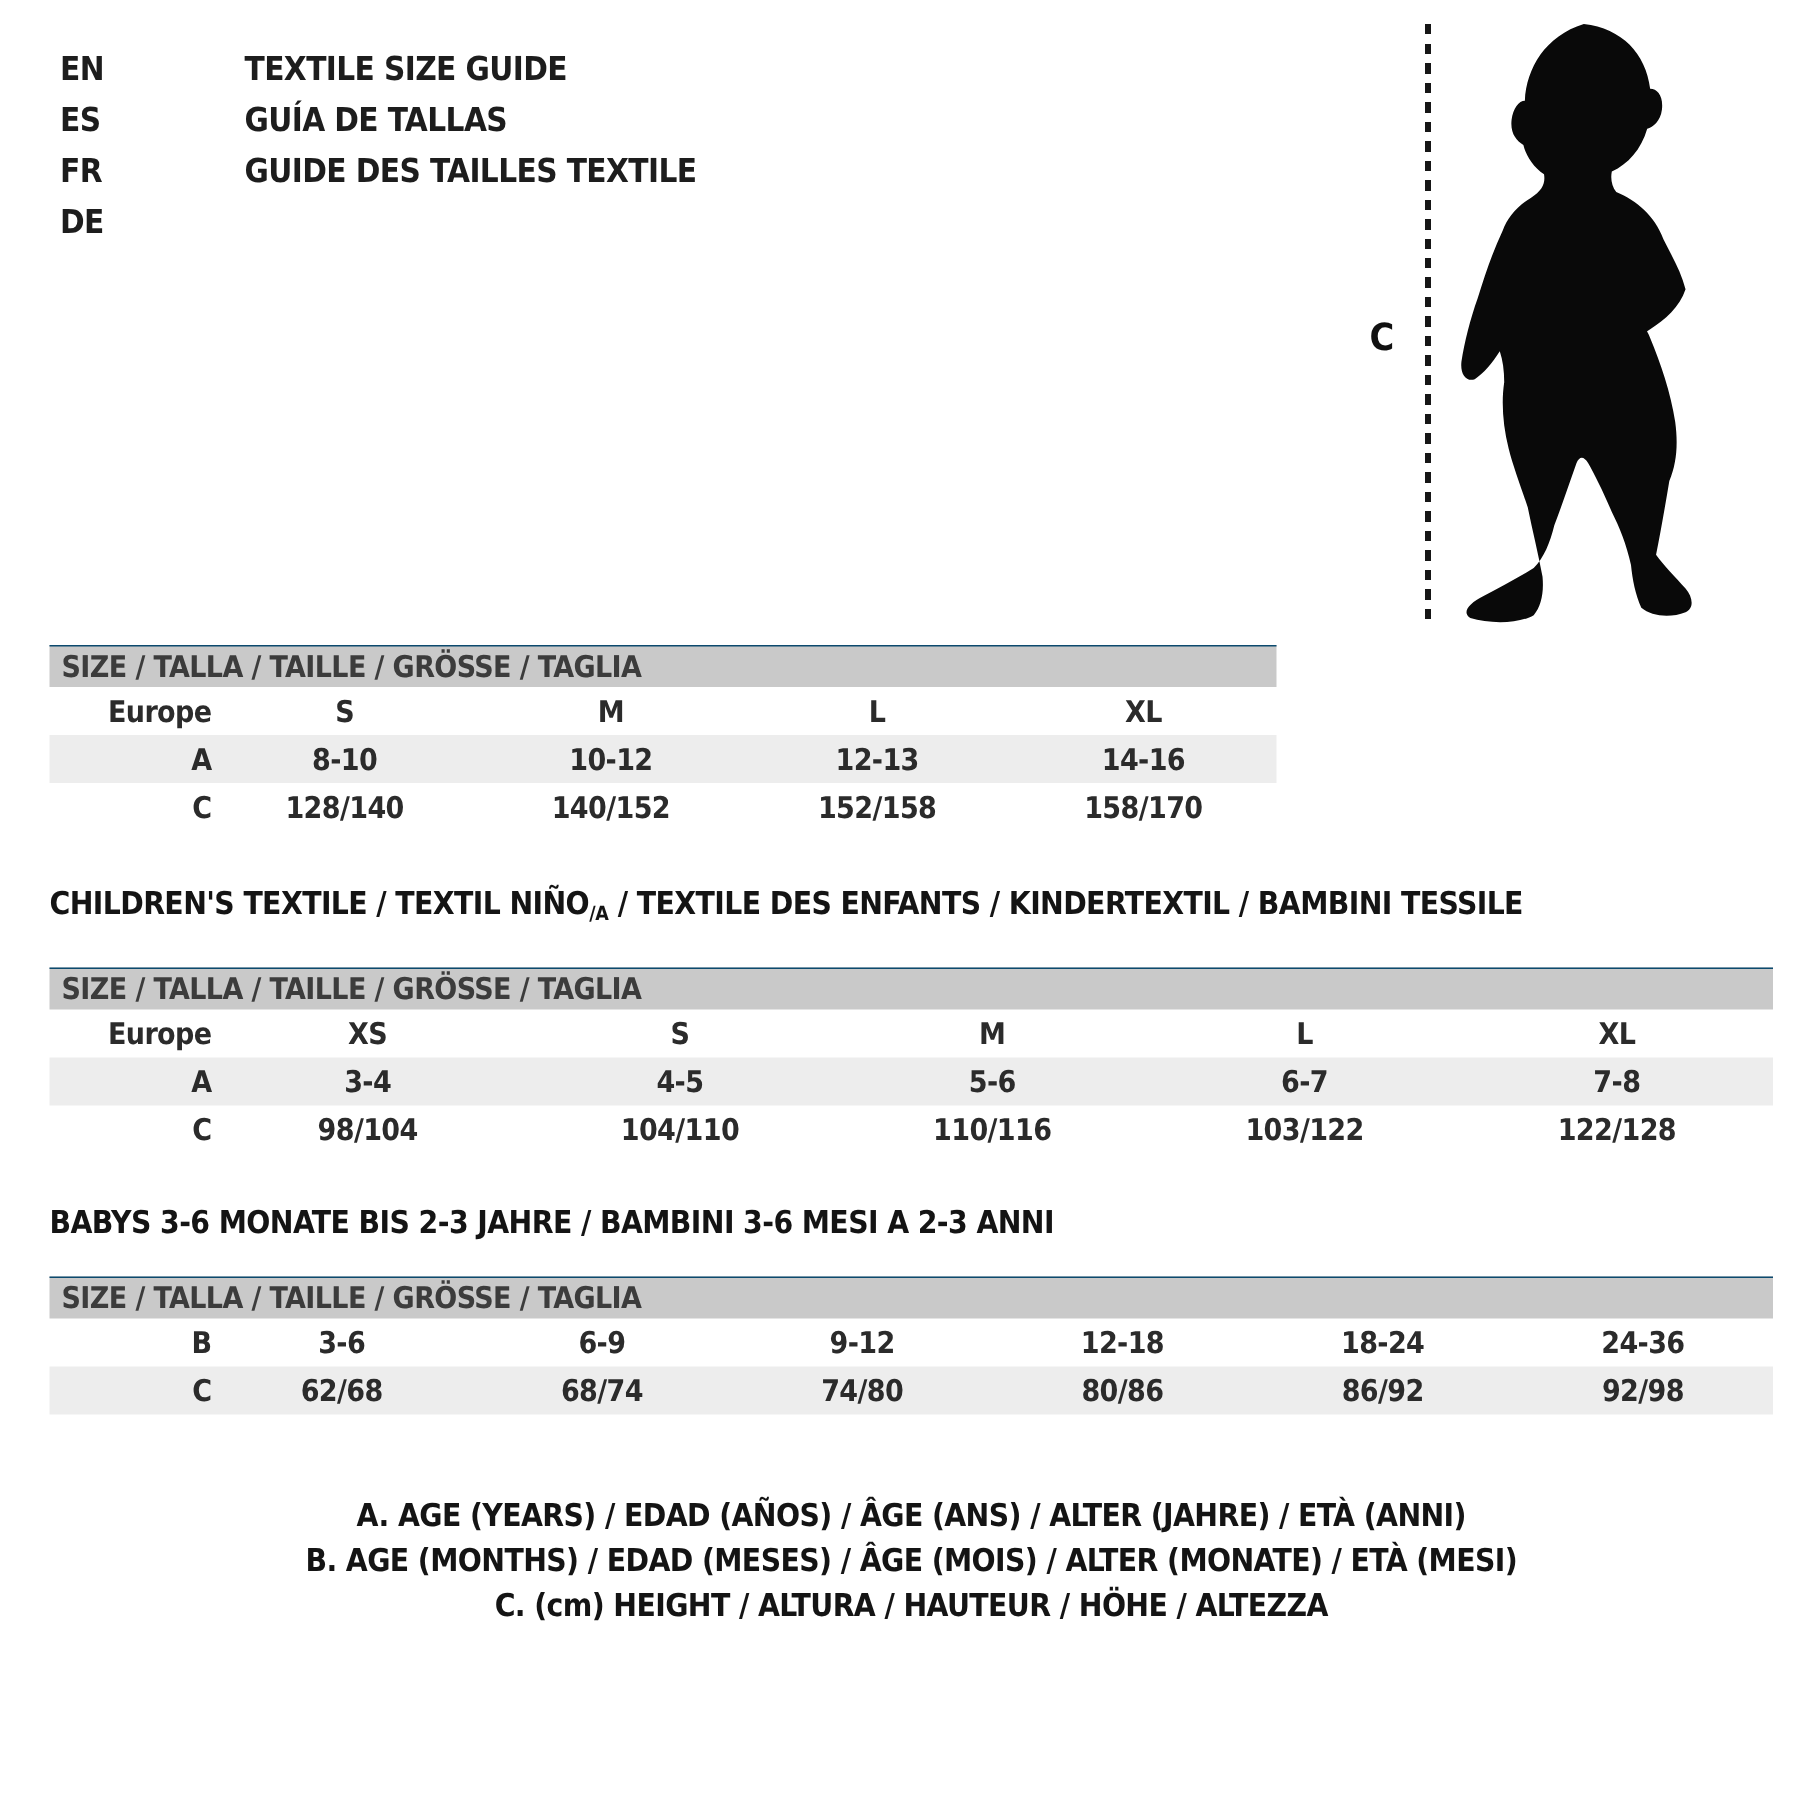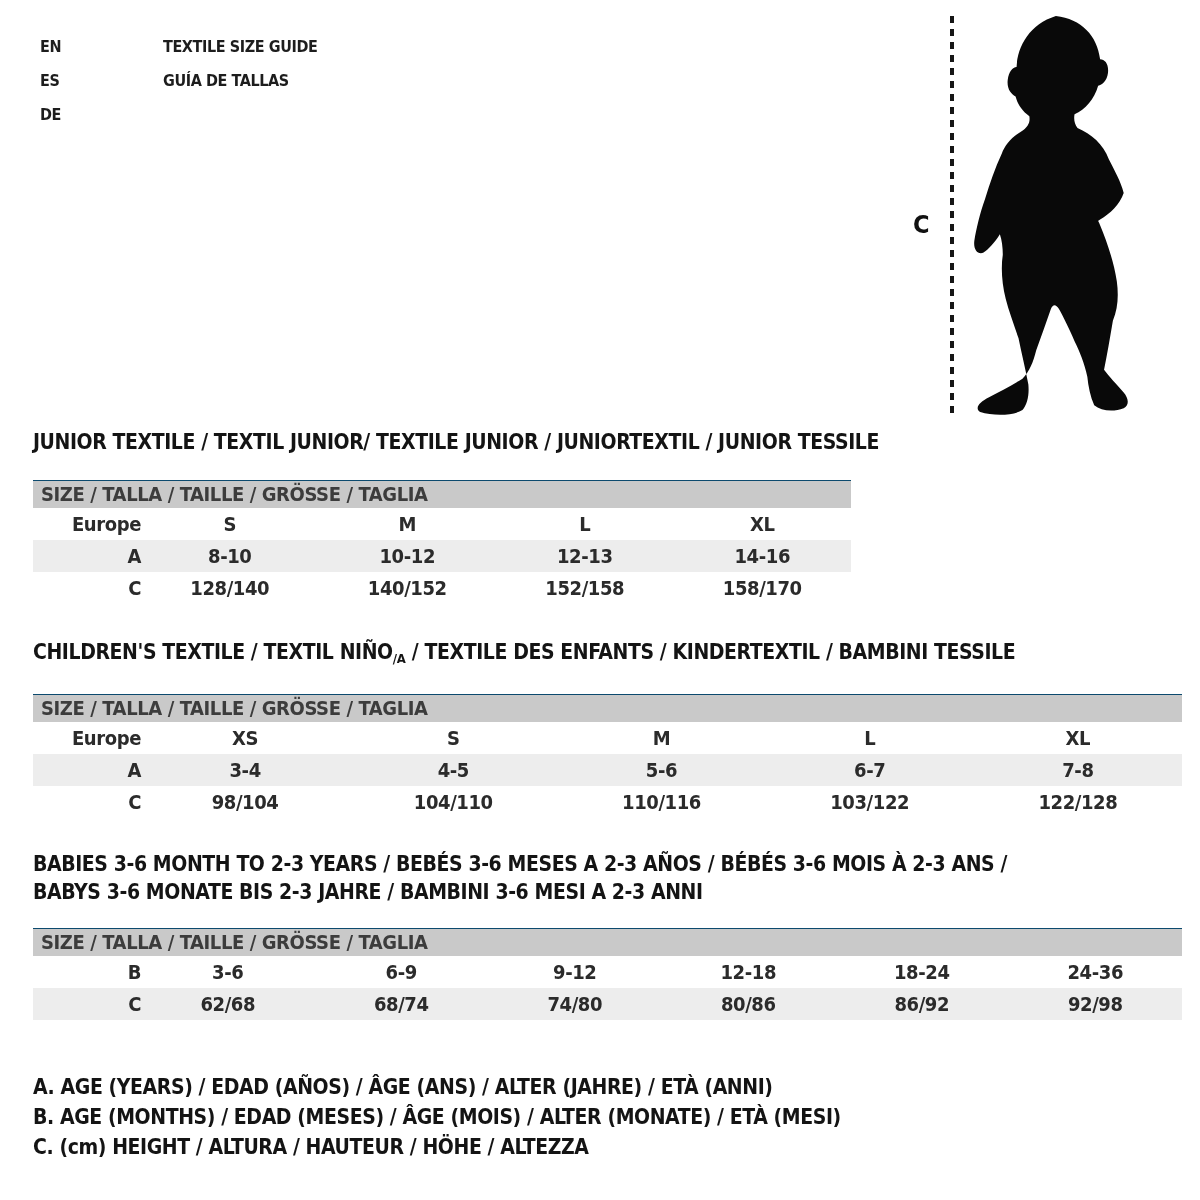--- a/index.html
+++ b/index.html
@@ -3,21 +3,21 @@
 <meta charset="utf-8">
 <style>
   html,body{margin:0;padding:0;background:#ffffff;}
   .page{
     position:relative;width:1200px;height:1200px;background:#ffffff;overflow:hidden;
     font-family:"DejaVu Sans","Liberation Sans",sans-serif;
     font-stretch:condensed;font-weight:700;color:#1d1d1d;letter-spacing:-0.4px;
   }
   
   .languages{position:absolute;left:40px;top:30px;}
-  .lang-row{display:grid;grid-template-columns:78px auto;line-height:34px;font-size:16px;}
+  .lang-row{display:grid;grid-template-columns:78px auto;line-height:34px;font-size:22px;}
   .lang-code{}
   .lang-title{white-space:nowrap;margin-left:45px;}
   
   .figure{position:absolute;left:905px;top:8px;width:290px;height:430px;}
   .measure-line{
     position:absolute;left:45px;top:8px;width:4px;height:402px;
     background:repeating-linear-gradient(to bottom,#161616 0 7px,transparent 7px 13px);
   }
   .measure-label{position:absolute;left:8px;top:202px;font-size:25px;color:#111;}
   .fig-svg{position:absolute;left:60px;top:8px;}
@@ -37,36 +37,40 @@
     box-sizing:content-box;white-space:nowrap;
   }
   .trow{display:grid;align-items:center;height:32px;font-size:20px;color:#2b2b2b;}
   .t4 .trow{grid-template-columns:108px repeat(4,1fr);}
   .t5 .trow{grid-template-columns:108px repeat(5,1fr);}
   .t6 .trow{grid-template-columns:108px repeat(6,1fr);}
   .tcell{text-align:center;white-space:nowrap;}
   .tcell.label{text-align:right;padding-left:8px;}
   .trow.shaded{background:#ededed;}
   
-  .legend{margin-top:52px;}
+  .legend{margin-top:52px;text-align:center;}
   .legend-line{font-size:21px;line-height:30px;white-space:nowrap;color:#141414;}
 </style>
 </head>
 <body>
 
 <div class="page">
 
   <div class="languages">
     <div class="lang-row">
       <span class="lang-code">EN</span>
       <span class="lang-title">TEXTILE SIZE GUIDE</span>
     </div>
     <div class="lang-row">
       <span class="lang-code">ES</span>
       <span class="lang-title">GUÍA DE TALLAS</span>
+    </div>
+    <div class="lang-row">
+      <span class="lang-code">FR</span>
+      <span class="lang-title">GUIDE DES TAILLES TEXTILE</span>
     </div>
     <div class="lang-row">
       <span class="lang-code">DE</span>
     </div>
   </div>
 
   <div class="figure">
     <span class="measure-label">C</span>
     <div class="measure-line"></div>
     <svg class="fig-svg" width="168" height="400" viewBox="0 0 170 407" xmlns="http://www.w3.org/2000/svg">
@@ -113,21 +117,20 @@
         C46 79 42 74 43 65
         C44 57 48 52 52 52
         C53 30 66 8 92 0
         Z"></path>
     </svg>
   </div>
 
   <div class="content">
 
     <div class="section">
-      <div class="section-heading h-junior">JUNIOR TEXTILE / TEXTIL JUNIOR/ TEXTILE JUNIOR / JUNIORTEXTIL / JUNIOR TESSILE</div>
       <div class="table t4">
         <div class="size-bar">SIZE / TALLA / TAILLE / GRÖSSE / TAGLIA</div>
         <div>
             <div class="trow">
               <div class="tcell label">Europe</div>
               <div class="tcell">S</div>
               <div class="tcell">M</div>
               <div class="tcell">L</div>
               <div class="tcell">XL</div>
             </div>
@@ -177,21 +180,20 @@
               <div class="tcell">110/116</div>
               <div class="tcell">103/122</div>
               <div class="tcell">122/128</div>
             </div>
           </div>
       </div>
     </div>
 
     <div class="section">
       <div class="section-heading h-babies">
-        <div>BABIES 3-6 MONTH TO 2-3 YEARS / BEBÉS 3-6 MESES A 2-3 AÑOS / BÉBÉS 3-6 MOIS À 2-3 ANS /</div>
         <div>BABYS 3-6 MONATE BIS 2-3 JAHRE / BAMBINI 3-6 MESI A 2-3 ANNI</div>
       </div>
       <div class="table t6">
         <div class="size-bar">SIZE / TALLA / TAILLE / GRÖSSE / TAGLIA</div>
         <div>
             <div class="trow">
               <div class="tcell label">B</div>
               <div class="tcell">3-6</div>
               <div class="tcell">6-9</div>
               <div class="tcell">9-12</div>

